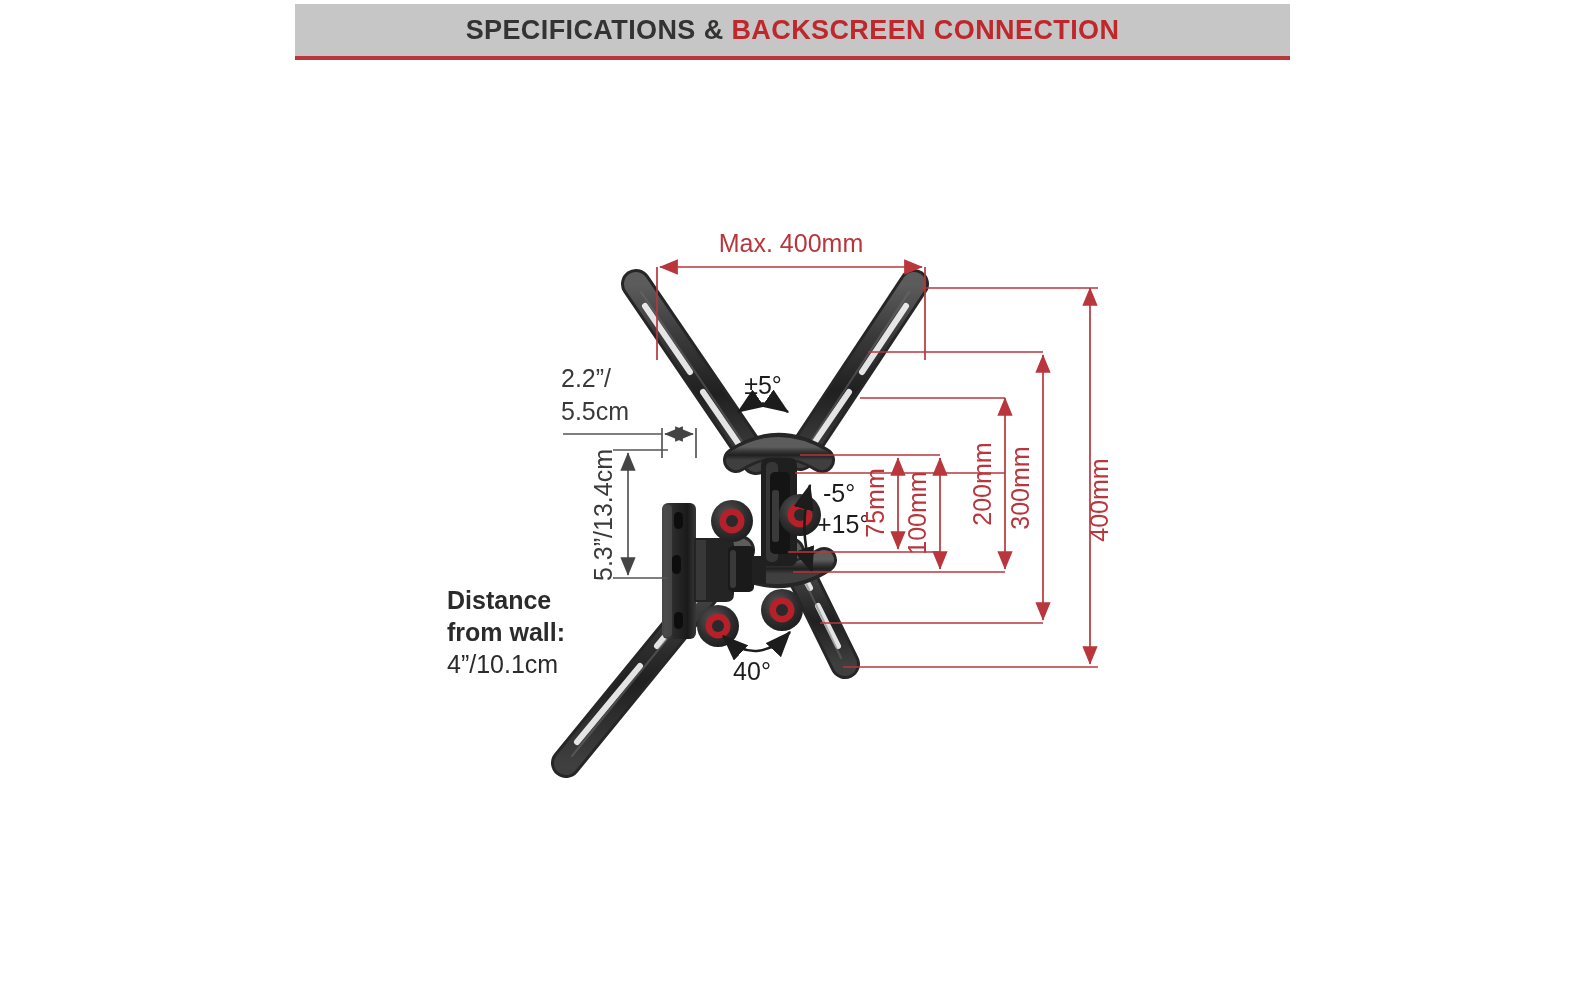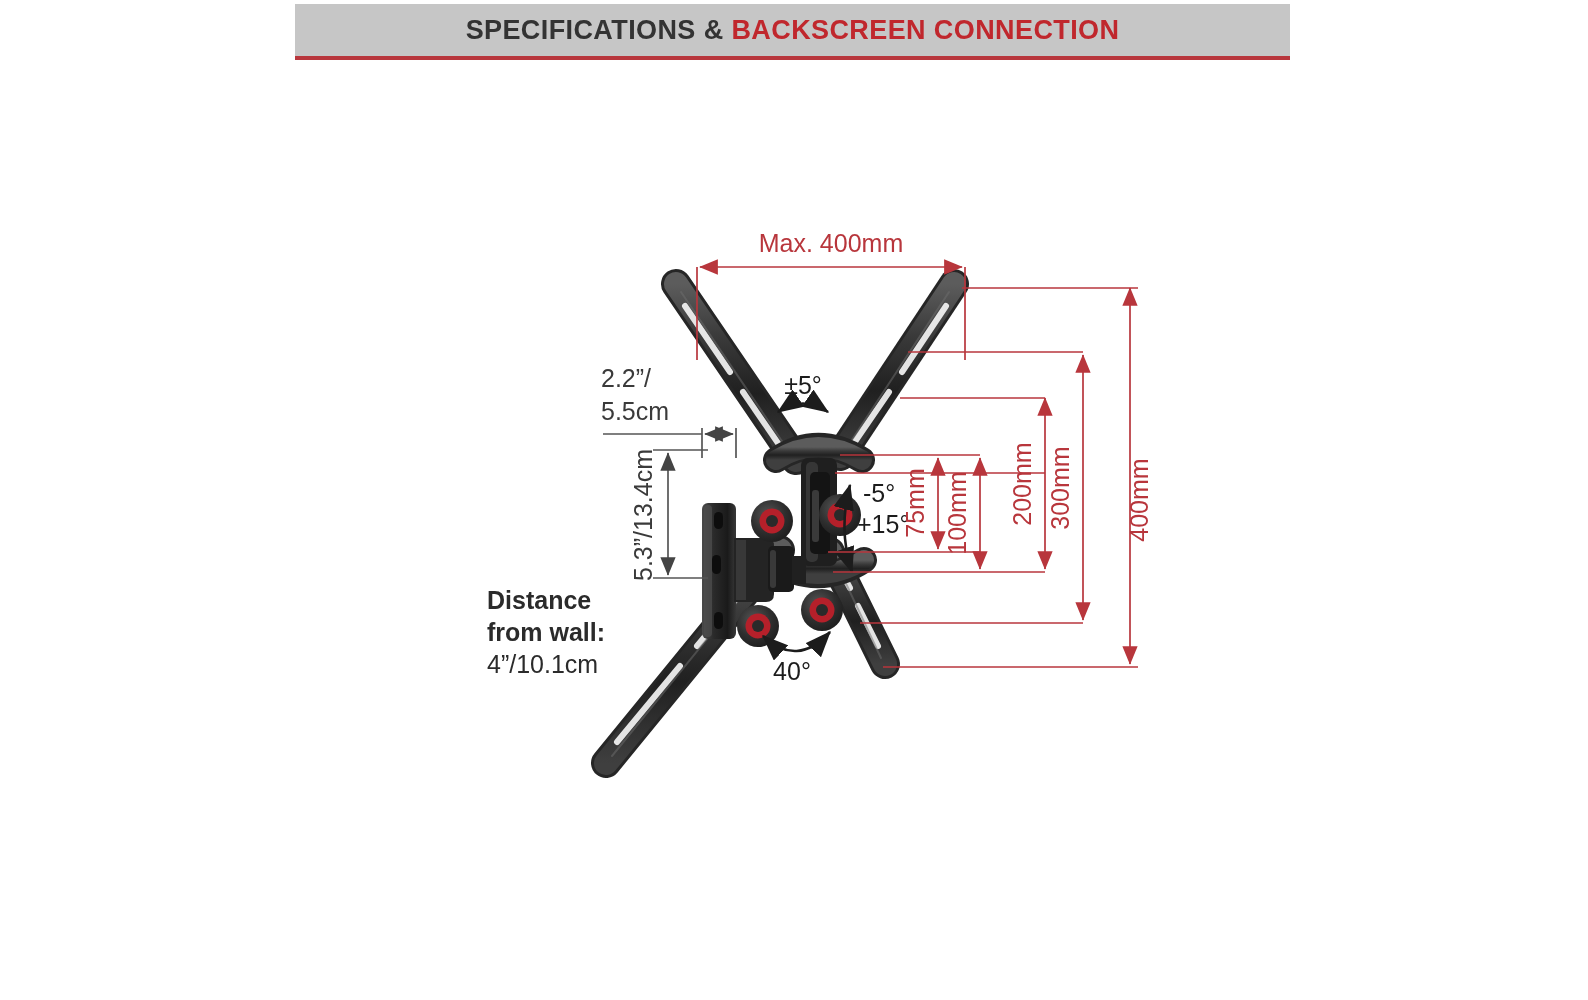--- a/index.html
+++ b/index.html
@@ -33,21 +33,21 @@
     position: absolute;
     left: 295px; top: 56px;
     width: 995px; height: 4px;
     background: #b8363c;
   }
 
   
   #diagram-stage {
     position: absolute;
     left: 0; top: 60px;
-    width: 1588px; height: 940px; padding-left: 40px;
+    width: 1588px; height: 940px;
   }
   #diagram-svg { display: block; width: 1588px; height: 940px; }
 
   .dim-text {
     font-family: "Liberation Sans", sans-serif;
     font-size: 25px;
     fill: #b8363c;
   }
   .dim-text-dark {
     font-family: "Liberation Sans", sans-serif;

